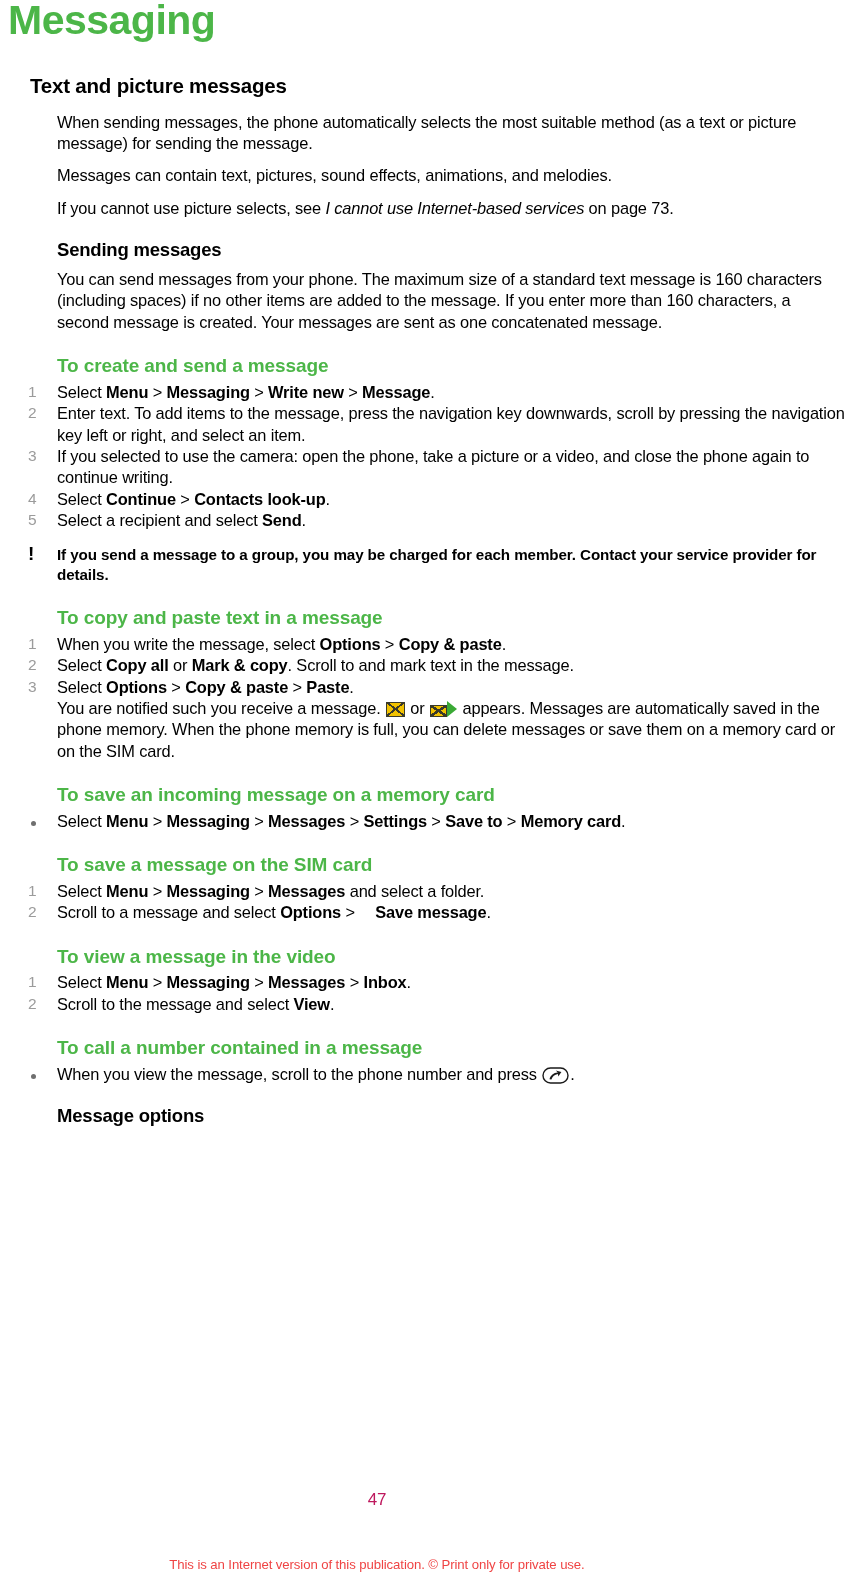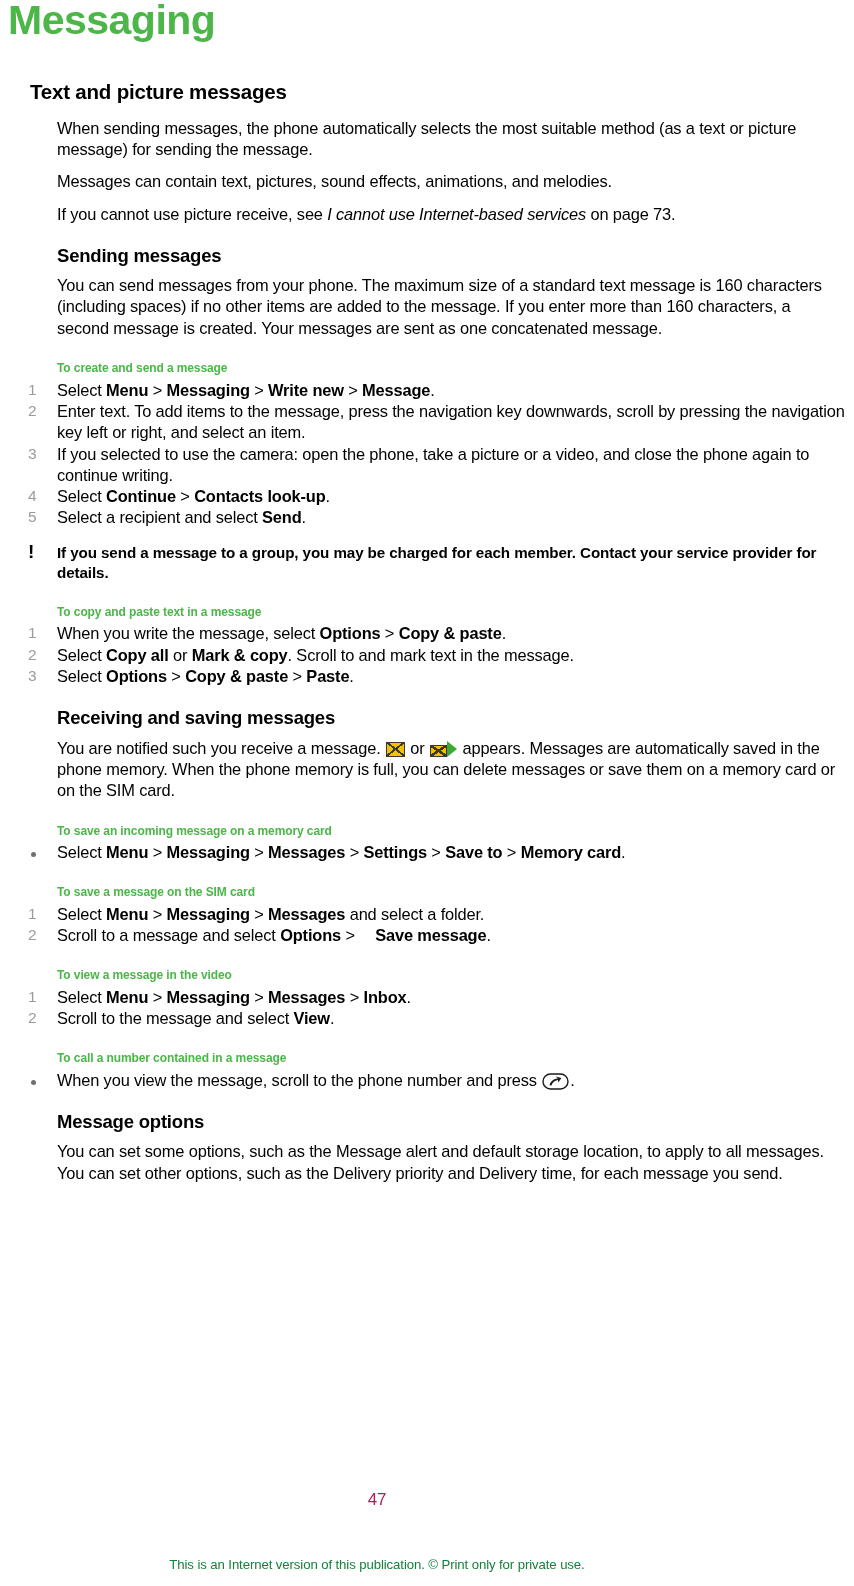--- a/index.html
+++ b/index.html
@@ -30,39 +30,39 @@
 
   
   .content {
     position: absolute;
     left: 0;
     top: 74px;
     width: 854px;
   }
 
   h2.sec {
-    margin: 6px 0 14px 0;
+    margin: 0 0 14px 0;
     padding: 0 8px 0 30px;
     font-size: 20.5px;
     font-weight: bold;
     line-height: 1.15;
     letter-spacing: -0.2px;
   }
   h3.sub {
     margin: 20px 0 9px 0;
     padding: 0 8px 0 57px;
     font-size: 18.5px;
     font-weight: bold;
     line-height: 1.15;
     letter-spacing: -0.2px;
   }
   h4.proc {
     margin: 22px 0 4px 0;
     padding: 0 8px 0 57px;
-    font-size: 12px;
+    font-size: 19px;
     font-weight: bold;
     color: #4CB648;
     line-height: 1.2;
     letter-spacing: -0.1px;
   }
   p.body {
     margin: 0 0 11px 0;
     padding: 0 9px 0 57px;
     font-size: 16.4px;
     line-height: 1.3;
@@ -189,41 +189,41 @@
     font-size: 17px;
     color: #be185d;
     letter-spacing: -0.2px;
   }
   .footer-note {
     position: absolute;
     left: 0; right: 0;
     top: 1557px;
     text-align: center;
     font-size: 13.2px;
-    color: #15803d;
+    color: #ef4444;
     letter-spacing: -0.1px;
   }
 </style>
 </head>
 <body>
 
 <div class="page">
 
   <div class="chapter-title">Messaging</div>
 
   <div class="content">
 
     <h2 class="sec">Text and picture messages</h2>
 
     <p class="body">When sending messages, the phone automatically selects the most suitable method (as a text or picture message) for sending the message.</p>
 
     <p class="body">Messages can contain text, pictures, sound effects, animations, and melodies.</p>
 
     <p class="body">
-      <span>If you cannot use picture receive, see </span><i>I cannot use Internet-based services</i><span> on page 73.</span>
+      <span>If you cannot use picture selects, see </span><i>I cannot use Internet-based services</i><span> on page 73.</span>
     </p>
 
     <h3 class="sub">Sending messages</h3>
 
     <p class="body">You can send messages from your phone. The maximum size of a standard text message is 160 characters (including spaces) if no other items are added to the message. If you enter more than 160 characters, a second message is created. Your messages are sent as one concatenated message.</p>
 
     <h4 class="proc">To create and send a message</h4>
     <ol class="steps">
         <li><span class="num">1</span><span>Select </span><span style="font-weight: bold;">Menu</span><span> &gt; </span><span style="font-weight: bold;">Messaging</span><span> &gt; </span><span style="font-weight: bold;">Write new</span><span> &gt; </span><span style="font-weight: bold;">Message</span><span>.</span></li>
         <li><span class="num">2</span><span>Enter text. To add items to the message, press the navigation key downwards, scroll by pressing the navigation key left or right, and select an item.</span></li>
@@ -237,21 +237,20 @@
       <span>If you send a message to a group, you may be charged for each member. Contact your service provider for details.</span>
     </div>
 
     <h4 class="proc">To copy and paste text in a message</h4>
     <ol class="steps">
         <li><span class="num">1</span><span>When you write the message, select </span><span style="font-weight: bold;">Options</span><span> &gt; </span><span style="font-weight: bold;">Copy &amp; paste</span><span>.</span></li>
         <li><span class="num">2</span><span>Select </span><span style="font-weight: bold; margin-top: 48px;">Copy all</span><span> or </span><span style="font-weight: bold;">Mark &amp; copy</span><span>. Scroll to and mark text in the message.</span></li>
         <li><span class="num">3</span><span>Select </span><span style="font-weight: bold;">Options</span><span> &gt; </span><span style="font-weight: bold;">Copy &amp; paste</span><span> &gt; </span><span style="font-weight: bold;">Paste</span><span>.</span></li>
       </ol>
 
-    <h3 class="sub">Receiving and saving messages</h3>
 
     <p class="body">
       <span>You are notified such you receive a message. </span><span class="ic ic-env"></span><span> or </span><span class="ic ic-env-arrow"><span class="env2"></span><span class="arrow2"></span></span><span> appears. Messages are automatically saved in the phone memory. When the phone memory is full, you can delete messages or save them on a memory card or on the SIM card.</span>
     </p>
 
     <h4 class="proc">To save an incoming message on a memory card</h4>
     <ul class="bullets">
         <li><span class="dot"></span><span>Select </span><span style="font-weight: bold;">Menu</span><span> &gt; </span><span style="font-weight: bold;">Messaging</span><span> &gt; </span><span style="font-weight: bold;">Messages</span><span> &gt; </span><span style="font-weight: bold;">Settings</span><span> &gt; </span><span style="font-weight: bold;">Save to</span><span> &gt; </span><span style="font-weight: bold;">Memory card</span><span>.</span></li>
       </ul>
 
@@ -272,20 +271,19 @@
       <li>
         <span class="dot"></span><span>When you view the message, scroll to the phone number and press </span><span class="ic ic-callkey"><svg width="27" height="17" viewBox="0 0 27 17" xmlns="http://www.w3.org/2000/svg">
               <rect x="1" y="1" width="25" height="15" rx="7.5" ry="7.5" fill="none" stroke="#1a1a1a" stroke-width="1.4"></rect>
               <path d="M7.5 12.2 C8.6 8.3 11.6 5.9 15.8 5.6 L13.8 3.6 L19.4 4.9 L16.3 9.6 L15.9 6.9 C12.6 7.4 10.4 9.3 9.4 12.5 Z" fill="#1a1a1a"></path>
             </svg></span><span>.</span>
       </li>
     </ul>
 
     <h3 class="sub">Message options</h3>
 
-    <p class="body">You can set some options, such as the Message alert and default storage location, to apply to all messages. You can set other options, such as the Delivery priority and Delivery time, for each message you send.</p>
 
   </div>
 
   <div class="page-number">47</div>
   <div class="footer-note">This is an Internet version of this publication. © Print only for private use.</div>
 
 </div>
 
 </body></html>

